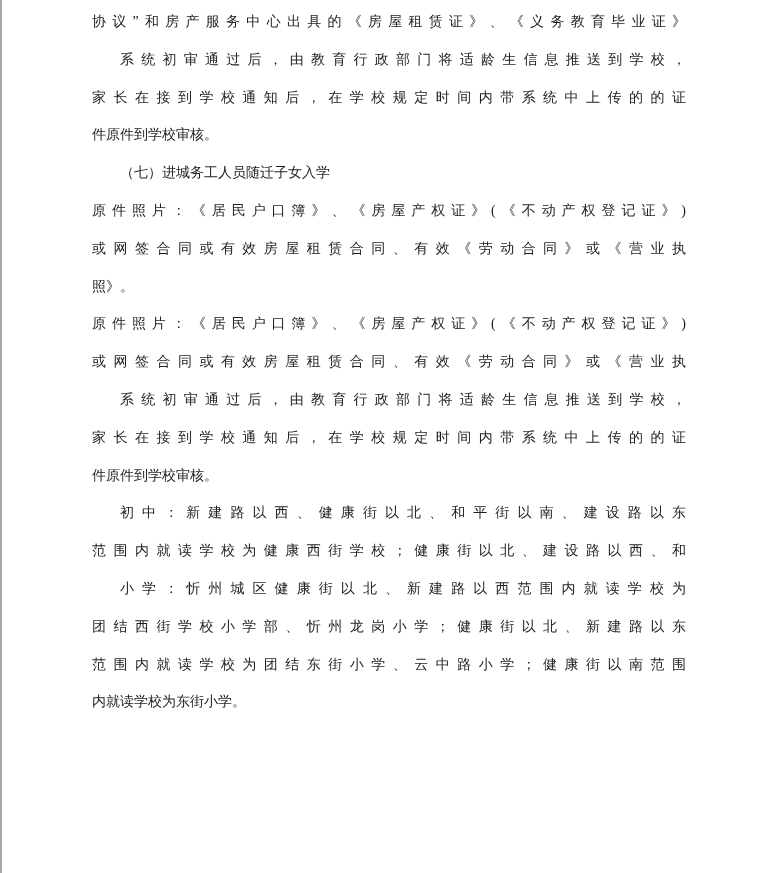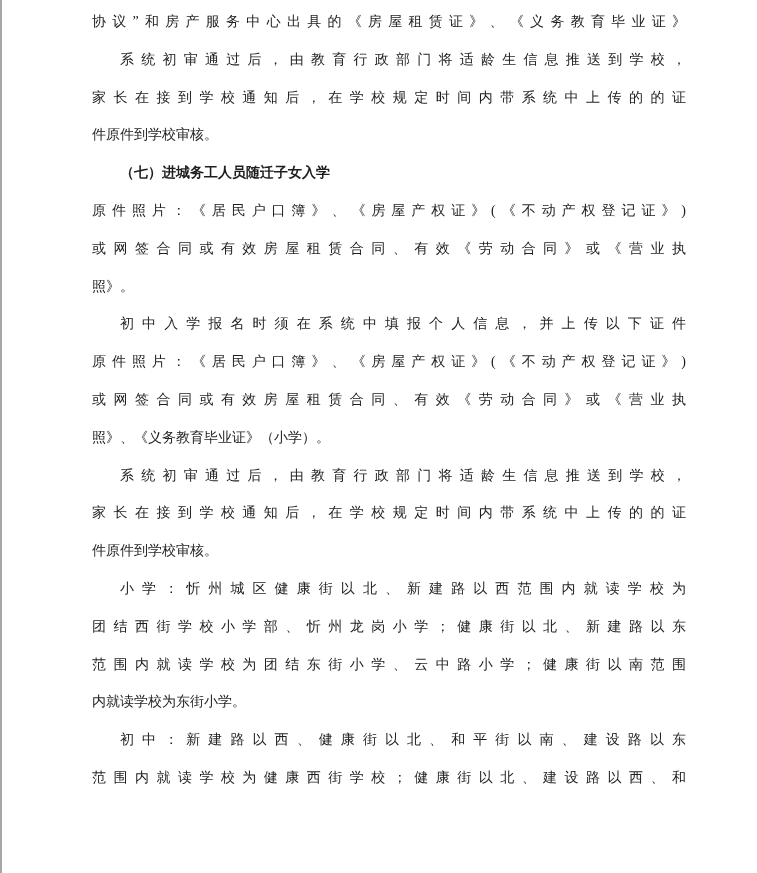--- a/index.html
+++ b/index.html
@@ -29,21 +29,21 @@
     text-align-last: justify;
     text-justify: inter-character;
   }
   .tl.end {
     text-align-last: left;
   }
   .tl.ind {
     text-indent: 2em;
   }
   .tl.bold {
-    font-weight: bold;
+    font-weight: normal;
   }
 </style>
 </head>
 <body>
 
 <div id="page">
 
   <div class="para">
     <div class="tl">协议”和房产服务中心出具的《房屋租赁证》、《义务教育毕业证》</div>
   </div>
@@ -58,37 +58,35 @@
     <div class="tl end ind bold">（七）进城务工人员随迁子女入学</div>
   </div>
 
   <div class="para">
     <div class="tl">原件照片：《居民户口簿》、《房屋产权证》(《不动产权登记证》)</div>
     <div class="tl">或网签合同或有效房屋租赁合同、有效《劳动合同》或《营业执</div>
     <div class="tl end">照》。</div>
   </div>
 
   <div class="para">
-    <div class="tl ind">初中入学报名时须在系统中填报个人信息，并上传以下证件</div>
     <div class="tl">原件照片：《居民户口簿》、《房屋产权证》(《不动产权登记证》)</div>
     <div class="tl">或网签合同或有效房屋租赁合同、有效《劳动合同》或《营业执</div>
-    <div class="tl end">照》、《义务教育毕业证》（小学）。</div>
   </div>
 
   <div class="para">
     <div class="tl ind">系统初审通过后，由教育行政部门将适龄生信息推送到学校，</div>
     <div class="tl">家长在接到学校通知后，在学校规定时间内带系统中上传的的证</div>
     <div class="tl end">件原件到学校审核。</div>
   </div>
 
   <div class="para">
+    <div class="tl ind">初中：新建路以西、健康街以北、和平街以南、建设路以东</div>
+    <div class="tl">范围内就读学校为健康西街学校；健康街以北、建设路以西、和</div>
+  </div>
+
+  <div class="para">
     <div class="tl ind">小学：忻州城区健康街以北、新建路以西范围内就读学校为</div>
     <div class="tl">团结西街学校小学部、忻州龙岗小学；健康街以北、新建路以东</div>
     <div class="tl">范围内就读学校为团结东街小学、云中路小学；健康街以南范围</div>
     <div class="tl end">内就读学校为东街小学。</div>
   </div>
 
-  <div class="para">
-    <div class="tl ind">初中：新建路以西、健康街以北、和平街以南、建设路以东</div>
-    <div class="tl">范围内就读学校为健康西街学校；健康街以北、建设路以西、和</div>
-  </div>
-
 </div>
 
 </body></html>

